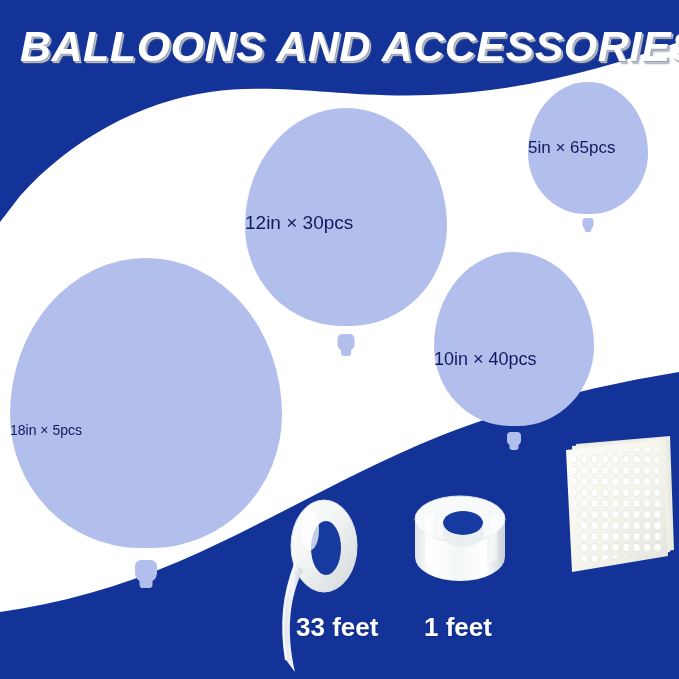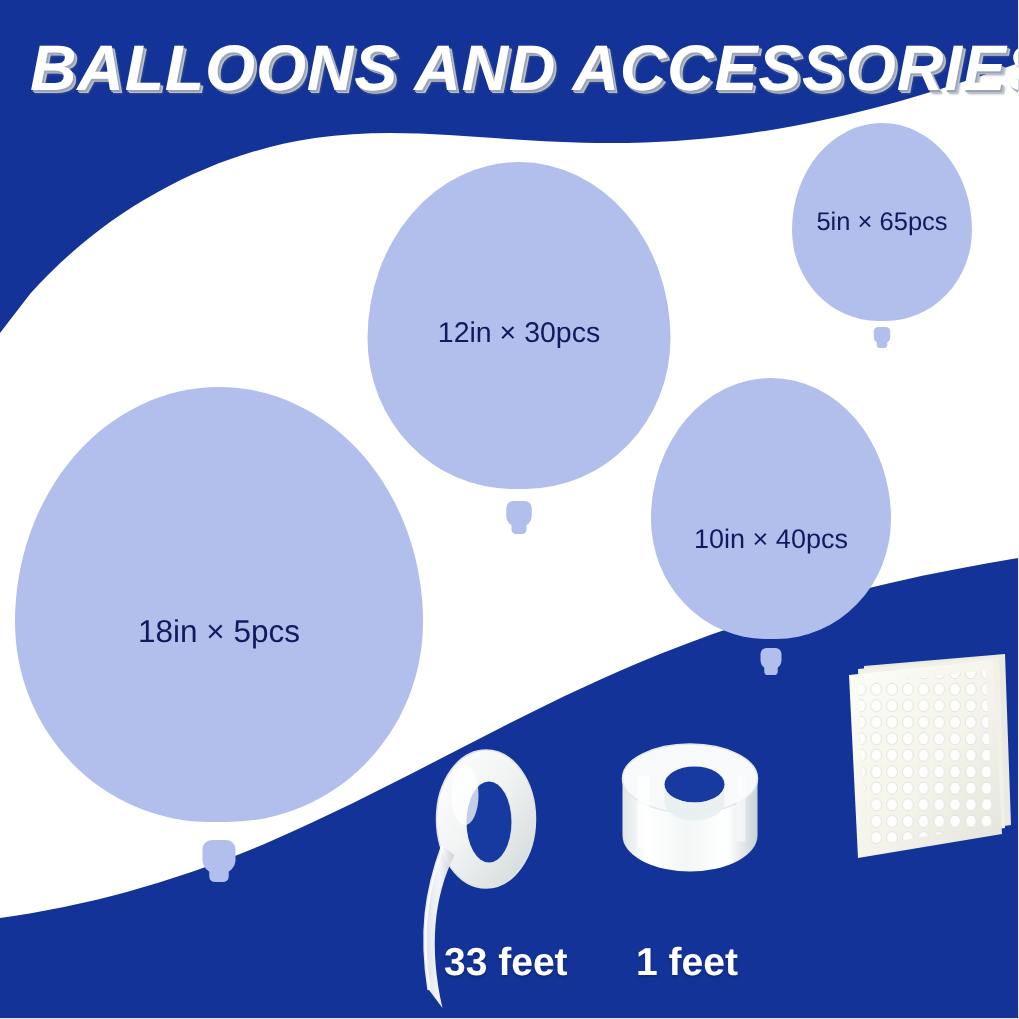--- a/index.html
+++ b/index.html
@@ -70,38 +70,36 @@
     left: 50%;
     bottom: 1%;
     transform: translateX(-50%);
     background: #b2bfec;
     border-radius: 30%;
   }
   .balloon .lbl {
     position: absolute;
     left: 0;
     width: 100%;
-    text-align: center;
     color: #111a5e;
     font-weight: normal;
     white-space: nowrap;
     z-index: 3;
   }
 
   
   .acc-label {
     position: absolute;
     color: #ffffff;
     font-weight: bold;
     font-size: 26px;
     letter-spacing: 0px;
     white-space: nowrap;
     z-index: 45;
     text-shadow: 0 1px 2px rgba(0,0,0,.25);
-    margin-top: 14px;
   }
   .acc-label .light { font-weight: bold; }
   .acc-label .heavy { font-weight: bold; }
 
   .acc { position: absolute; z-index: 35; }
 </style>
 </head>
 <body>
 
 <div id="stage">
@@ -119,21 +117,21 @@
              C350,472 268,523 180,561
              C120,587 58,604 0,612 Z" fill="#133399"></path>
   </svg>
 
   <div id="title">BALLOONS AND ACCESSORIES</div>
 
   <div class="balloon" style="left:10px; top:258px; width:272px; height:330px;">
     <div class="body"></div>
     <div class="neck" style="width:22px; height:22px; bottom:6px;"></div>
     <div class="tip" style="width:13px; height:12px; bottom:0px;"></div>
-    <div class="lbl" style="top:152px; font-size:21px;">18in × 5pcs</div>
+    <div class="lbl" style="top:164px; font-size:14px;">18in × 5pcs</div>
   </div>
 
   <div class="balloon" style="left:245px; top:108px; width:202px; height:248px;">
     <div class="body"></div>
     <div class="neck" style="width:17px; height:17px; bottom:5px;"></div>
     <div class="tip" style="width:10px; height:9px; bottom:0px;"></div>
     <div class="lbl" style="top:104px; font-size:19px;">12in × 30pcs</div>
   </div>
 
   <div class="balloon" style="left:434px; top:252px; width:160px; height:198px;">

